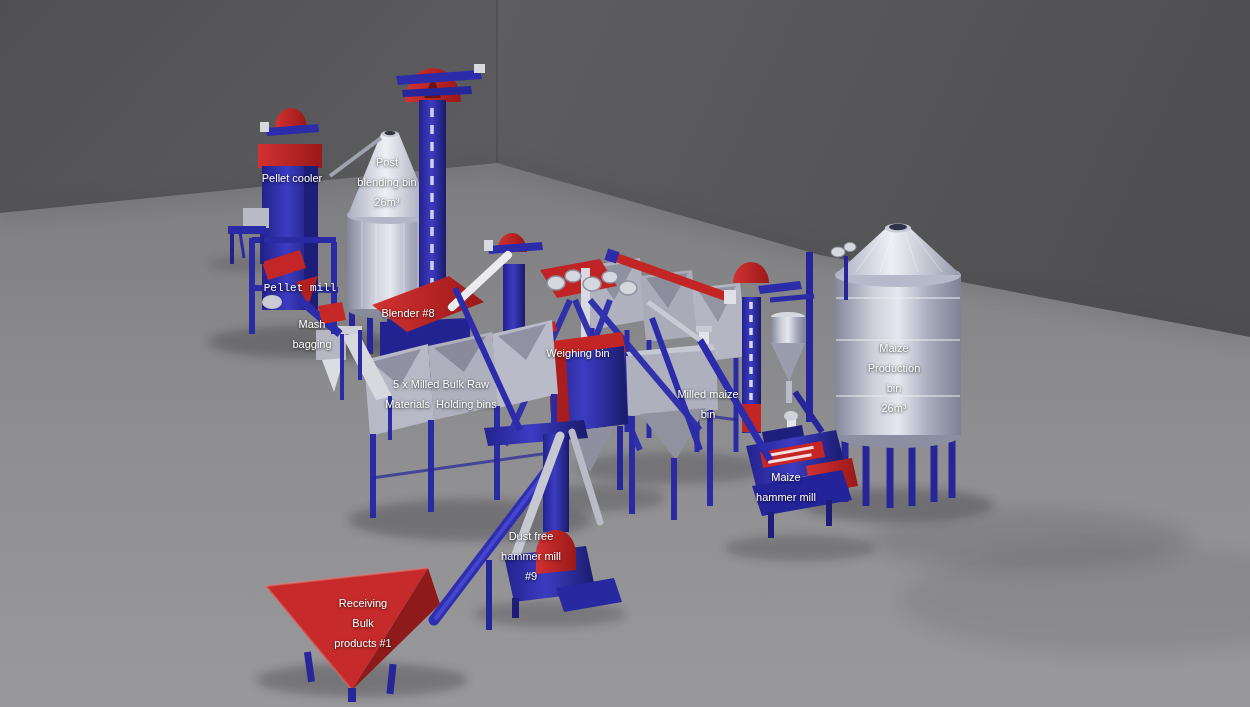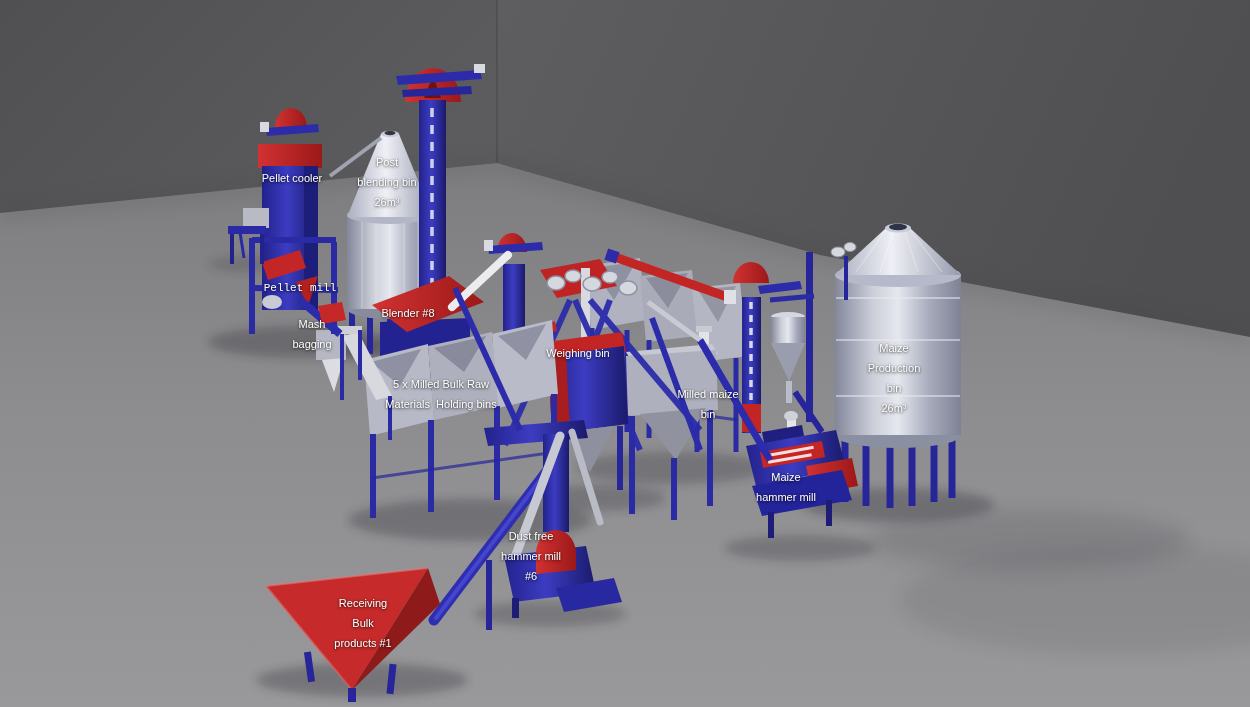--- a/index.html
+++ b/index.html
@@ -374,17 +374,17 @@
   <div class="lbl lbl-milled-maize">Milled maize
 bin</div>
   <div class="lbl lbl-maize-prod">Maize
 Production
 bin
 26m³</div>
   <div class="lbl lbl-maize-hammer">Maize
 hammer mill</div>
   <div class="lbl lbl-dust-free">Dust free
 hammer mill
-#6</div>
+#9</div>
   <div class="lbl lbl-receiving">Receiving
 Bulk
 products #1</div>
 </div>
 
 </body></html>

